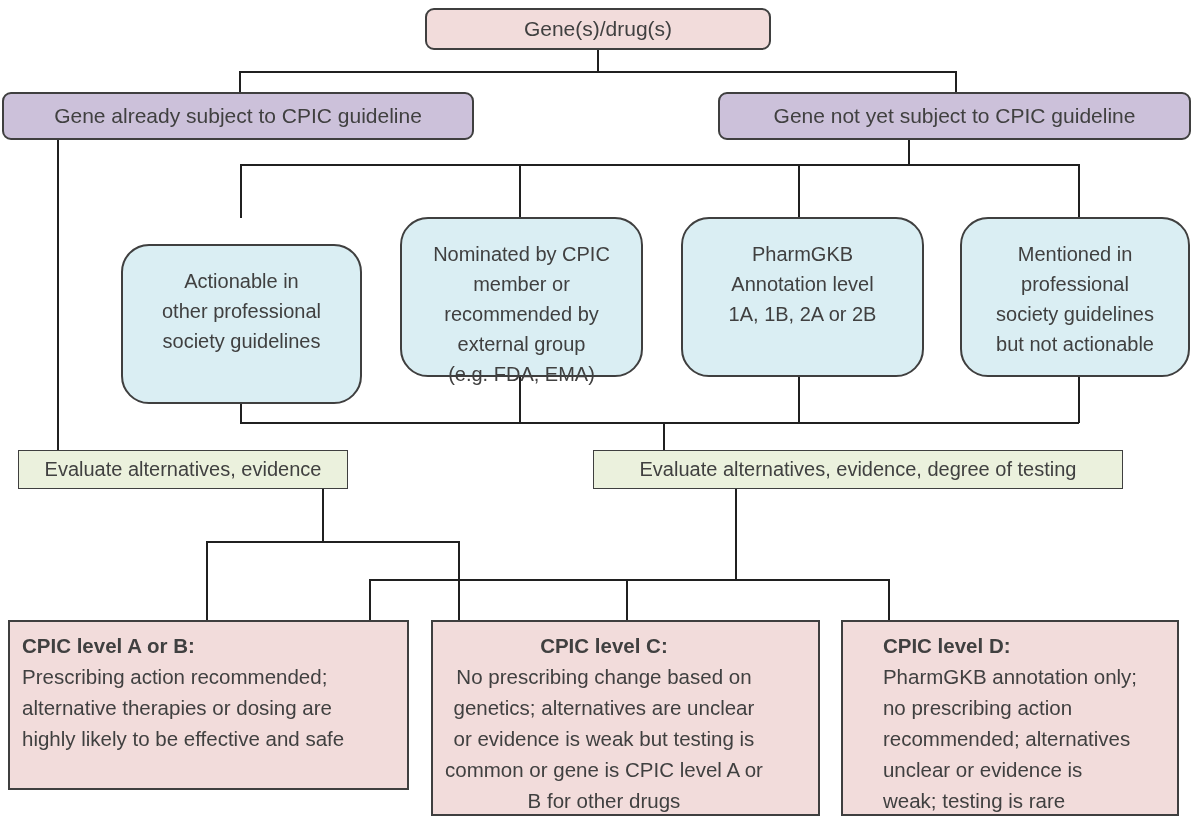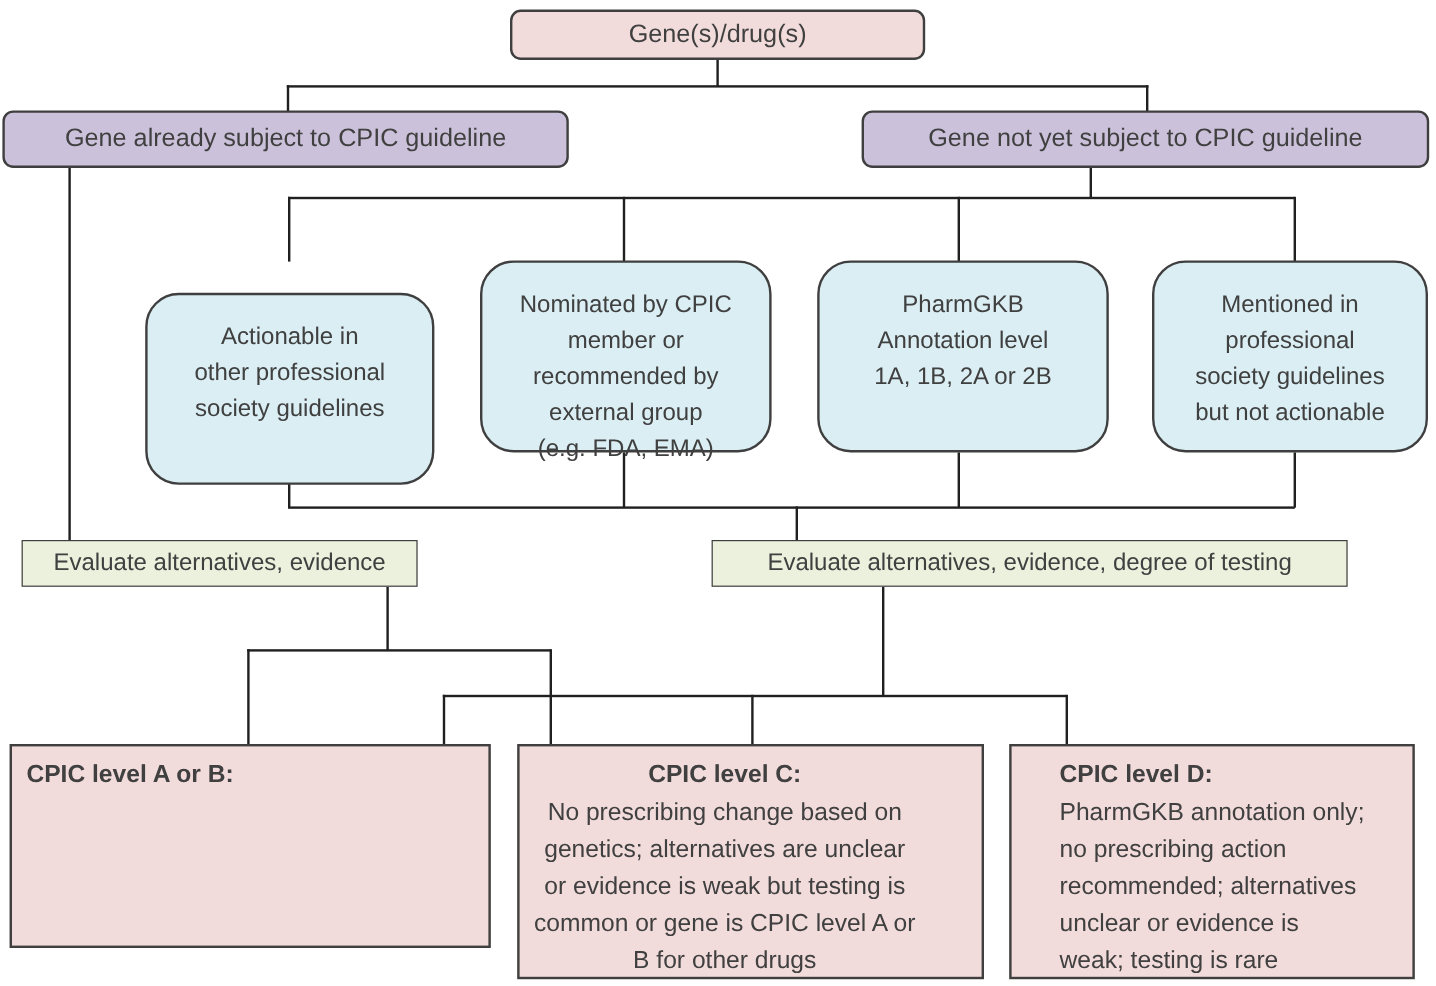--- a/index.html
+++ b/index.html
@@ -111,20 +111,23 @@
 society guidelines
 but not actionable</div>
 
   <div class="box green" style="left:18px;top:450px;width:330px;height:39px;">Evaluate alternatives, evidence</div>
 
   <div class="box green" style="left:593px;top:450px;width:530px;height:39px;">Evaluate alternatives, evidence, degree of testing</div>
 
   <div class="box pink" style="left:8px;top:620px;width:401px;height:170px;">
     <div>
       <span class="heading">CPIC level A or B:</span>
+      <span class="body">Prescribing action recommended;
+alternative therapies or dosing are
+highly likely to be effective and safe</span>
     </div>
   </div>
 
   <div class="box pink" style="left:431px;top:620px;width:389px;height:196px;text-align:center;">
     <div>
       <span class="heading">CPIC level C:</span>
       <span class="body">No prescribing change based on
 genetics; alternatives are unclear
 or evidence is weak but testing is
 common or gene is CPIC level A or

